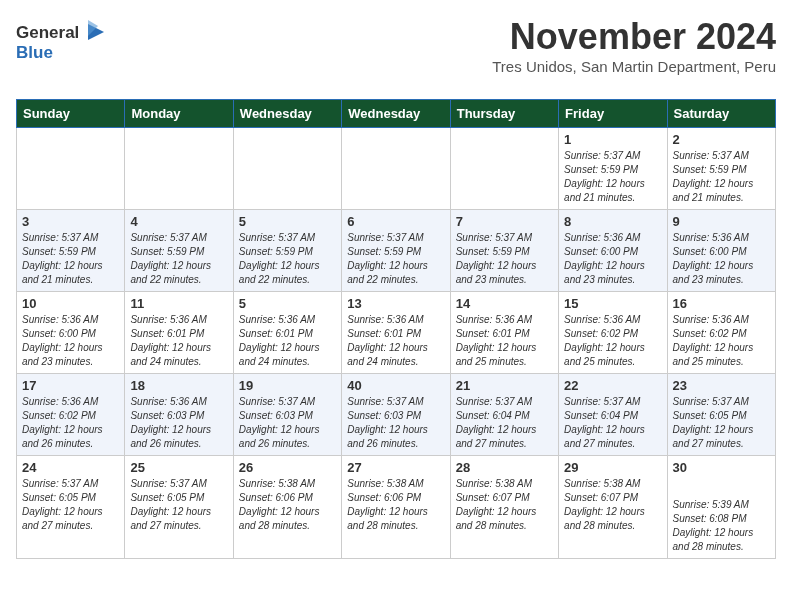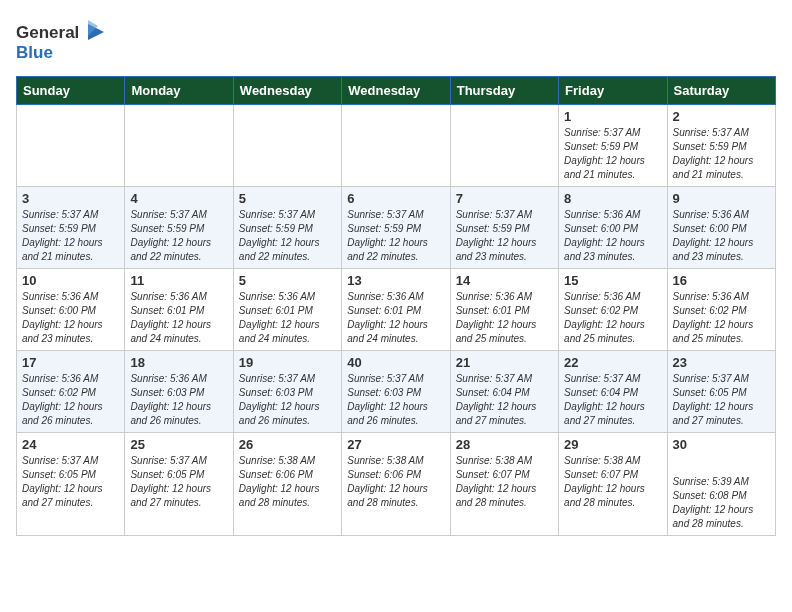--- a/index.html
+++ b/index.html
@@ -7,21 +7,21 @@
       font-family: Arial, sans-serif;
       background: #fff;
       width: 792px;
       min-height: 612px;
       padding: 16px;
     }
     .header {
       display: flex;
       align-items: flex-start;
       justify-content: space-between;
-      margin-bottom: 12px;
+      margin-bottom: 24px;
     }
     .logo {
       display: flex;
       flex-direction: column;
       align-items: flex-start;
     }
     .title-block {
       text-align: right;
     }
     .month-title {
@@ -85,20 +85,22 @@
     <svg width="90" height="48" viewBox="0 0 90 48">
 
       <text x="0" y="22" font-family="Arial" font-size="17" font-weight="bold" fill="#333">General</text>
       <text x="0" y="42" font-family="Arial" font-size="17" font-weight="bold" fill="#2a6db5">Blue</text>
 
       <polygon points="72,8 88,16 72,24" fill="#2a6db5"></polygon>
       <polygon points="72,4 82,10 72,20" fill="#5b9bd5" opacity="0.6"></polygon>
     </svg>
   </div>
   <div class="title-block">
+    <div class="month-title">November 2024</div>
+    <div class="location-title">Tres Unidos, San Martin Department, Peru</div>
   </div>
 </div>
 
 <table class="calendar-table">
   <thead>
     <tr>
     <th>Sunday</th>
         <th>Monday</th>
         <th>Wednesday</th>
         <th>Wednesday</th>

